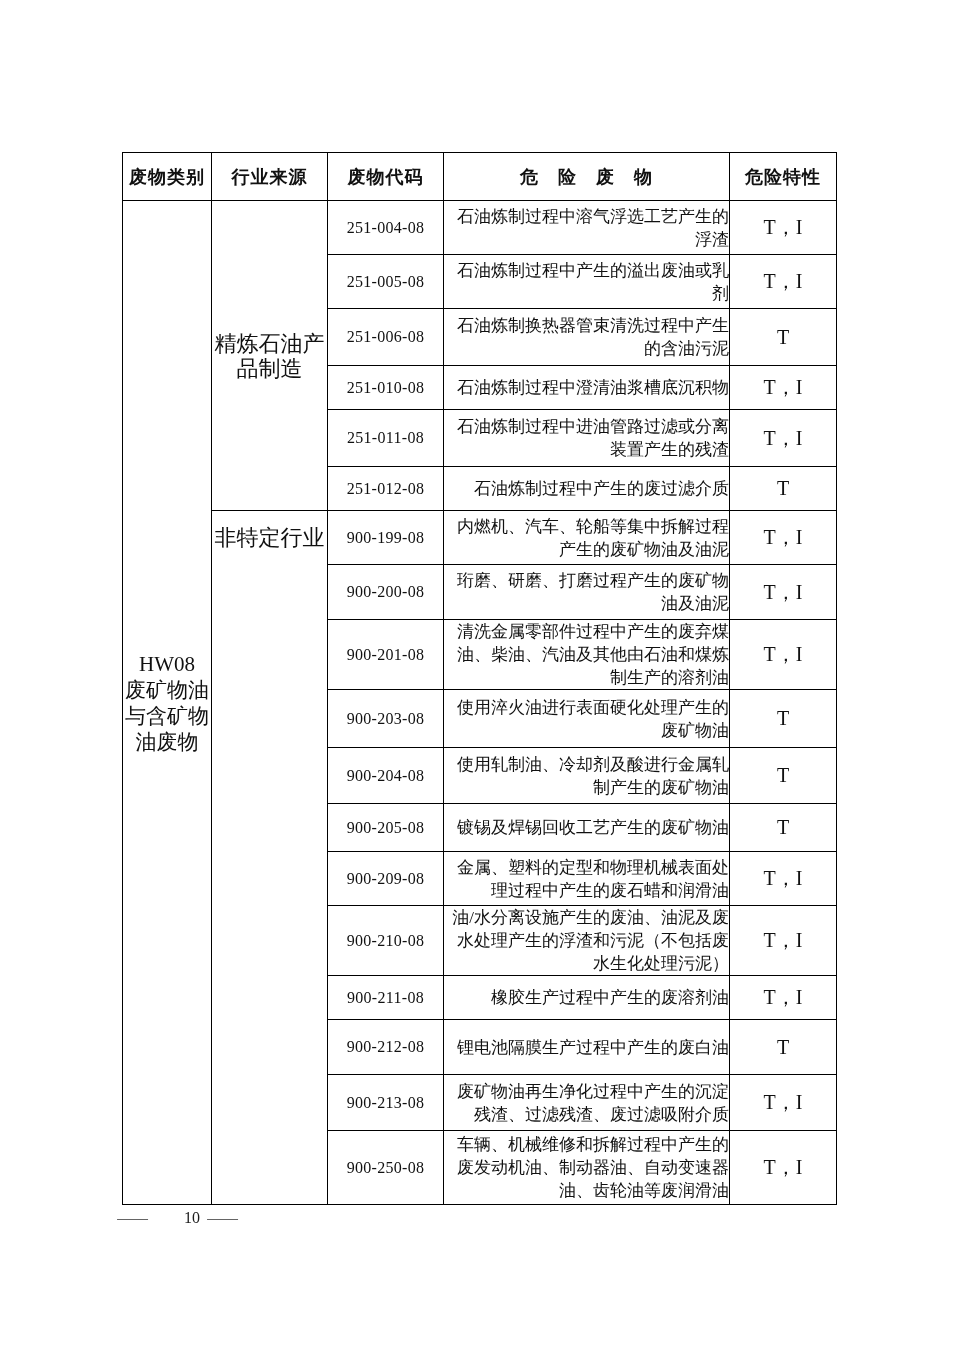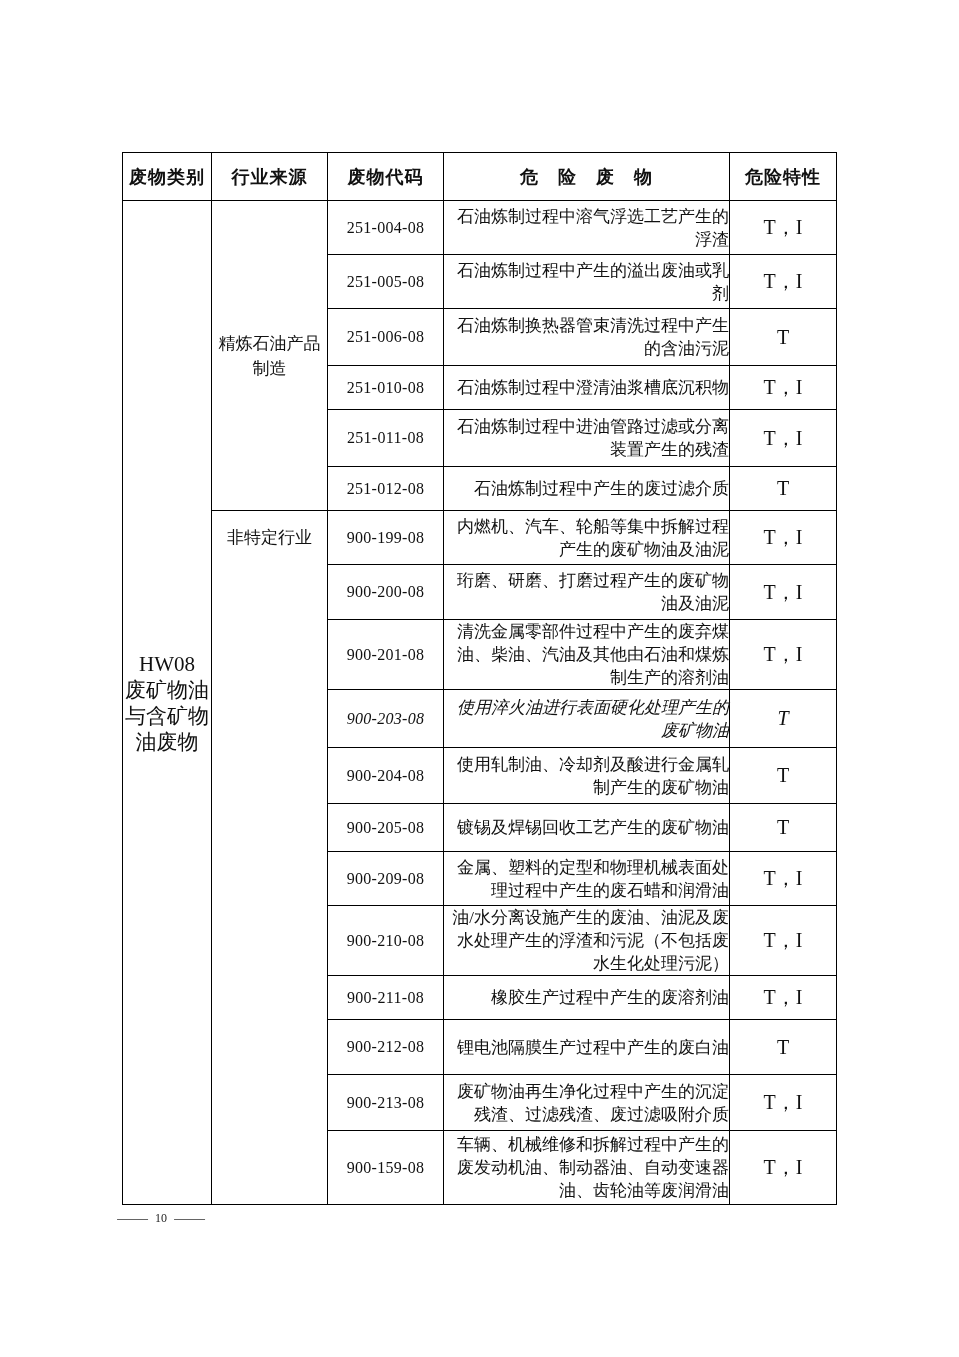--- a/index.html
+++ b/index.html
@@ -33,21 +33,21 @@
     letter-spacing:1px;
     text-align:center;
   }
   .cell-category {
     text-align:center;
     font-size:21px;
     line-height:26px;
   }
   .cell-industry {
     text-align:center;
-    font-size:17px;
+    font-size:22px;
     line-height:25px;
     padding:0 10px;
   }
   .cell-industry.align-top {
     vertical-align:top;
     padding-top:14px;
   }
   .cell-code {
     text-align:center;
     font-size:16px;
@@ -67,21 +67,21 @@
   
   tbody tr:nth-child(1)  { height:54px; }
   tbody tr:nth-child(2)  { height:54px; }
   tbody tr:nth-child(3)  { height:57px; }
   tbody tr:nth-child(4)  { height:44px; }
   tbody tr:nth-child(5)  { height:57px;margin-top:20px; }
   tbody tr:nth-child(6)  { height:44px; }
   tbody tr:nth-child(7)  { height:54px; }
   tbody tr:nth-child(8)  { height:55px; }
   tbody tr:nth-child(9)  { height:70px; }
-  tbody tr:nth-child(10) { height:58px;font-style:italic; }
+  tbody tr:nth-child(10) { height:58px; }
   tbody tr:nth-child(11) { height:56px; }
   tbody tr:nth-child(12) { height:48px; }
   tbody tr:nth-child(13) { height:54px; }
   tbody tr:nth-child(14) { height:68px; }
   tbody tr:nth-child(15) { height:44px; }
   tbody tr:nth-child(16) { height:55px; }
   tbody tr:nth-child(17) { height:56px; }
   tbody tr:nth-child(18) { height:74px; }
 
   .page-footer {
@@ -92,22 +92,23 @@
     gap:14px;
     font-size:17px;
     color:#2e2e2e;
   }
   .page-footer .dash {
     display:inline-block;
     transform:scaleX(1.8);
     color:#4a4a4a;
   }
   .page-footer .num {
-    font-size:12px;
+    font-size:16px;
     color:#1c1c1c;
+    margin-left:29px;
   }
 </style>
 </head>
 <body>
 
 <div class="page">
 
   <table class="waste-table">
     <colgroup>
       <col style="width:89px">
@@ -213,21 +214,21 @@
         <td class="cell-code">900-212-08</td>
         <td class="cell-desc">锂电池隔膜生产过程中产生的废白油</td>
         <td class="cell-trait">T</td>
       </tr>
       <tr>
         <td class="cell-code">900-213-08</td>
         <td class="cell-desc">废矿物油再生净化过程中产生的沉淀残渣、过滤残渣、废过滤吸附介质</td>
         <td class="cell-trait">T，I</td>
       </tr>
       <tr>
-        <td class="cell-code">900-159-08</td>
+        <td class="cell-code">900-250-08</td>
         <td class="cell-desc">车辆、机械维修和拆解过程中产生的废发动机油、制动器油、自动变速器油、齿轮油等废润滑油</td>
         <td class="cell-trait">T，I</td>
       </tr>
     </tbody>
   </table>
 
   <div class="page-footer">
     <span class="dash">—</span>
     <span class="num">10</span>
     <span class="dash">—</span>

